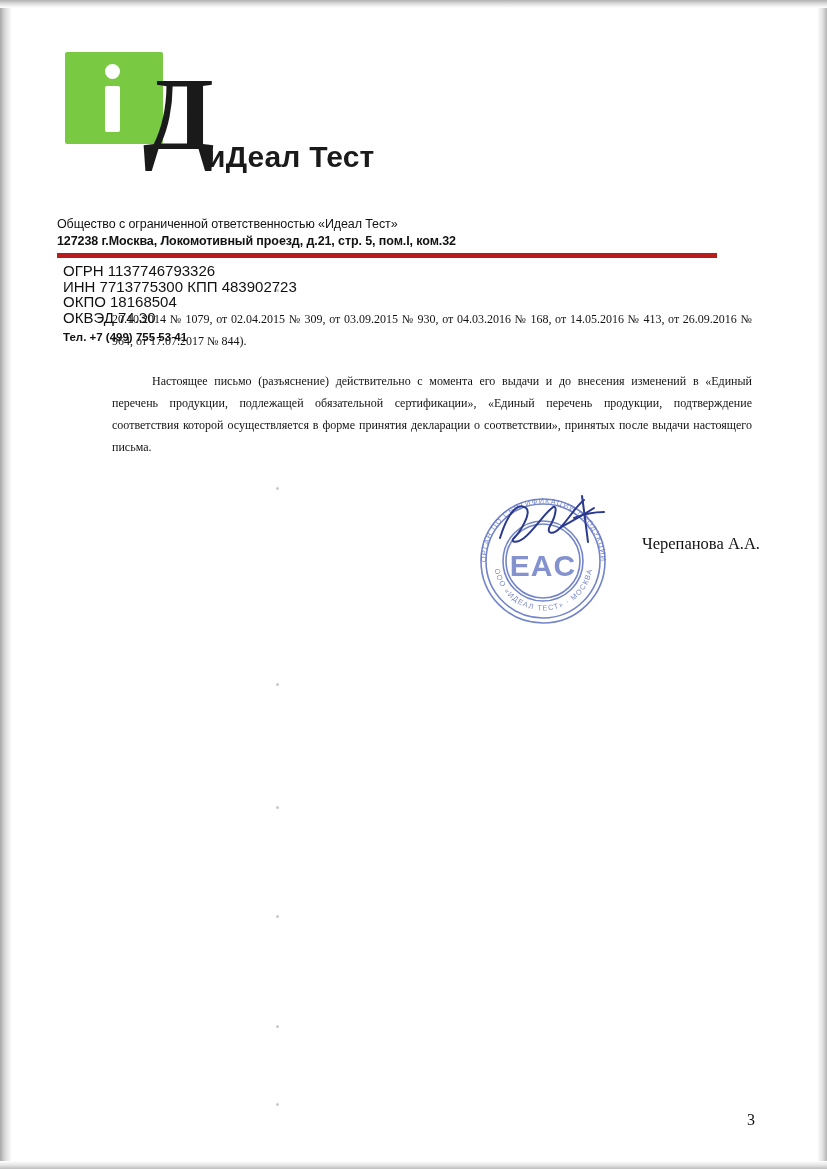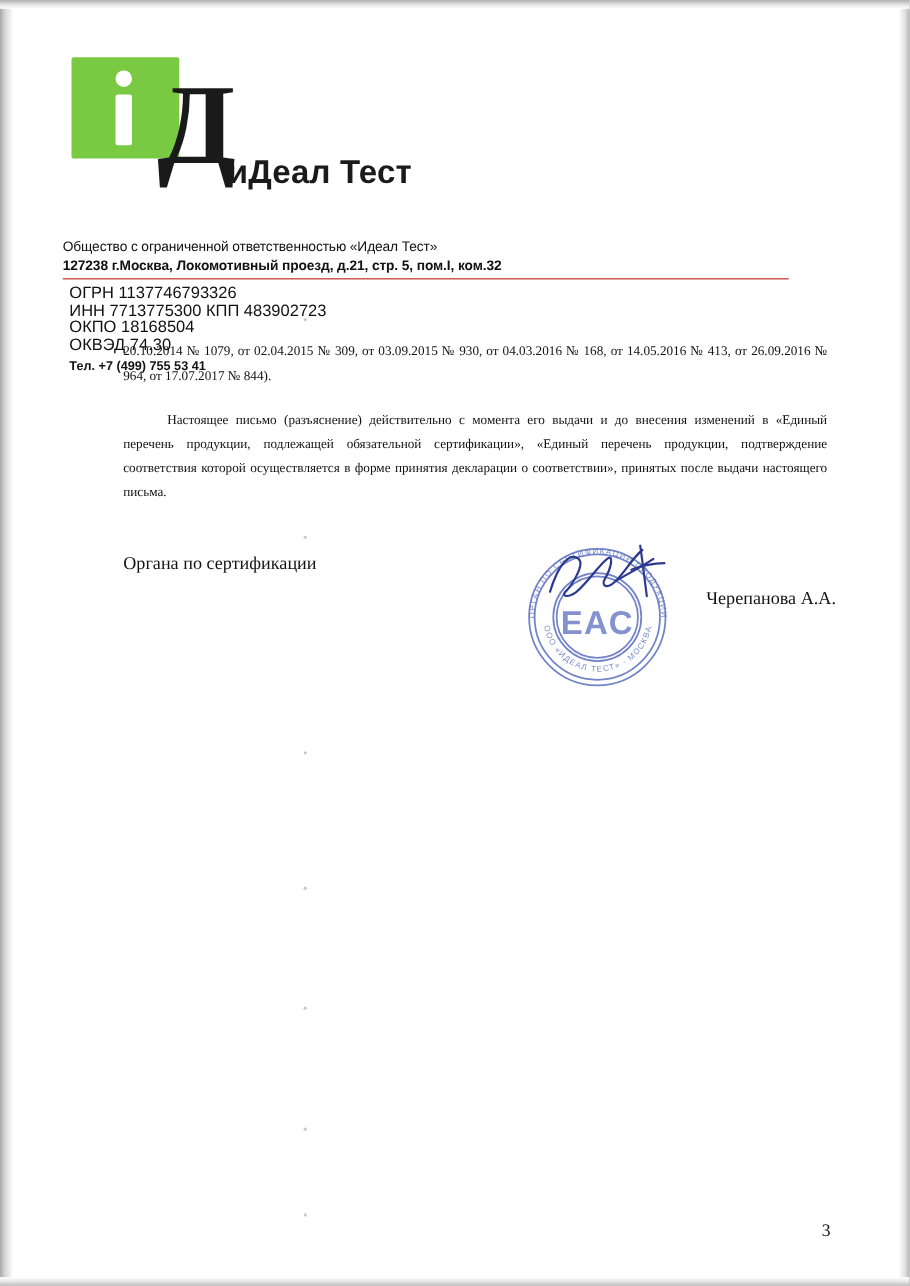--- a/index.html
+++ b/index.html
@@ -120,21 +120,21 @@
     font-size: 12.5px;
     font-weight: normal;
     line-height: 17px;
     letter-spacing: -0.1px;
   }
   .company-address {
     font-size: 12.5px;
     font-weight: bold;
     line-height: 17px;
     letter-spacing: -0.1px;
-    border-bottom: 1px solid #b91c1c;
+    border-bottom: 5px solid #b91c1c;
     padding-bottom: 3px;
     width: 660px;
     box-sizing: border-box;
   }
   .reg-lines {
     margin-top: 5px;
     margin-left: 6px;
     font-family: "Liberation Sans", sans-serif;
     font-size: 15px;
     line-height: 15.5px;
@@ -270,21 +270,20 @@
     </div>
   </div>
 
   <div class="body-text">
     <p>20.10.2014 № 1079, от 02.04.2015 № 309, от 03.09.2015 № 930, от 04.03.2016 № 168, от 14.05.2016 № 413, от 26.09.2016 № 964, от 17.07.2017 № 844).</p>
     <p class="indent">Настоящее письмо (разъяснение) действительно с момента его выдачи и до внесения изменений в «Единый перечень продукции, подлежащей обязательной сертификации», «Единый перечень продукции, подтверждение соответствия которой осуществляется в форме принятия декларации о соответствии», принятых после выдачи настоящего письма.</p>
   </div>
 
   <div class="signature-block">
     <div class="sig-role">
-      <div>Органа по сертификации</div>
     </div>
     <div class="sig-name">Черепанова А.А.</div>
   </div>
 
   <div class="stamp">
     <svg width="155" height="155" viewBox="0 0 155 155" xmlns="http://www.w3.org/2000/svg">
       <defs>
         <path id="ringTop" d="M 20,77 A 57,57 0 0 1 135,77"></path>
         <path id="ringBottom" d="M 28,77 A 49,49 0 0 0 127,77"></path>
       </defs>

